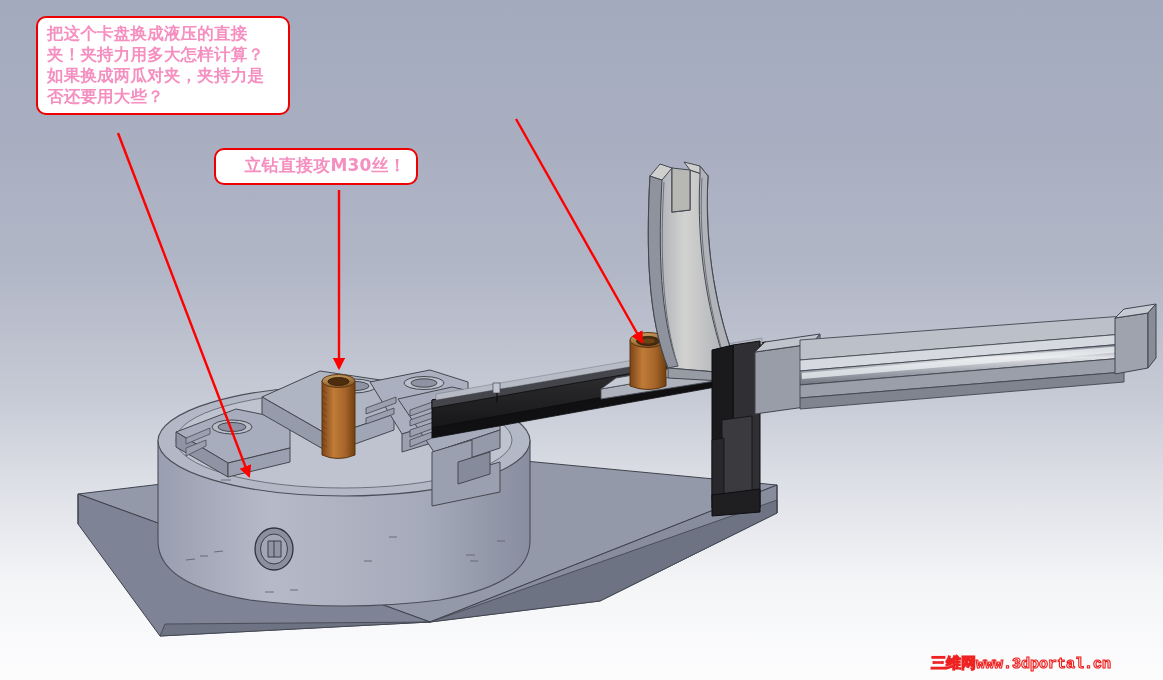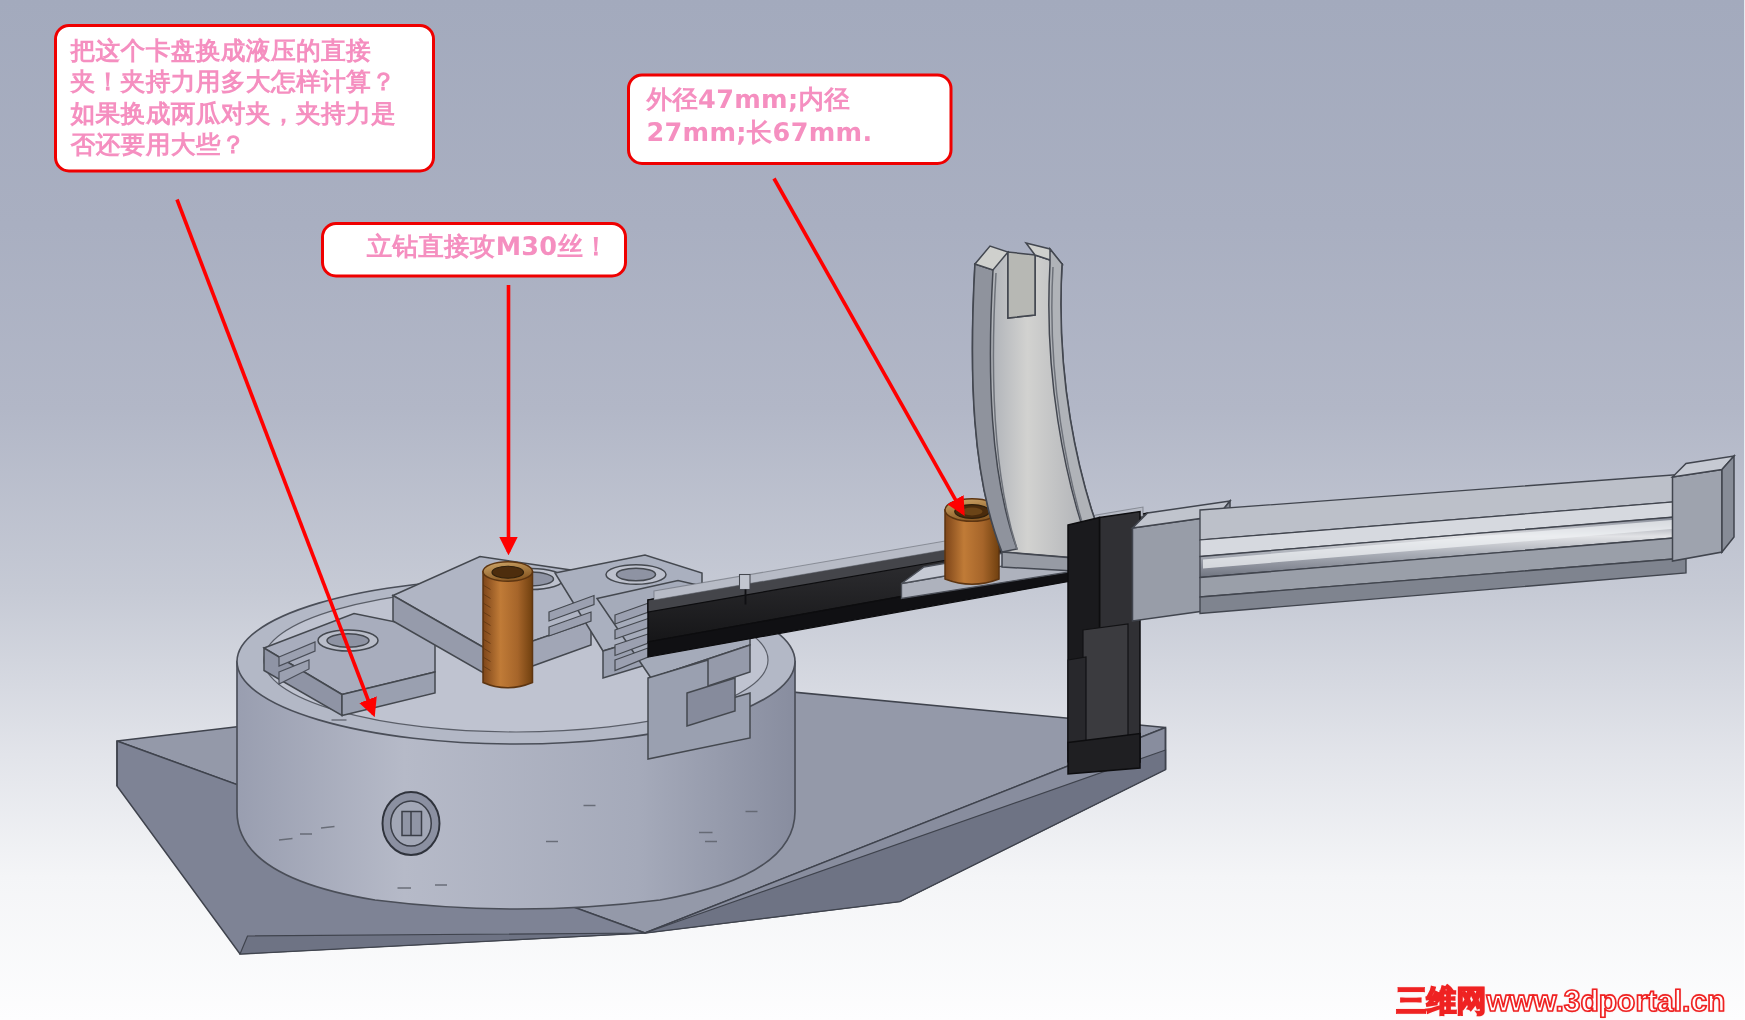--- a/index.html
+++ b/index.html
@@ -31,22 +31,22 @@
     box-sizing:border-box;
     white-space:pre-line;
     letter-spacing:0.2px;
   }
   #callout-chuck{left:36px;top:16px;width:254px;padding:5px 8px 6px 9px;font-size:16.5px;}
   #callout-dims{left:418px;top:49px;width:217px;padding:6px 10px 7px 11px;font-size:17px;}
   #callout-thread{left:214px;top:148px;width:204px;padding:5px 10px 6px 12px;font-size:17px;text-align:right;}
   
   .watermark{
     position:absolute;left:931px;top:654px;
-    font-size:20px;font-weight:bold;
-    font-family:Liberation Sans, sans-serif;
+    font-size:15px;font-weight:bold;
+    font-family:Liberation Mono, monospace;
     color:#ffffff;
     letter-spacing:0px;
     white-space:nowrap;
     -webkit-text-stroke:1.1px #ef2222;
     text-shadow:0 0 1px #ef2222;
   }
   .arrows{position:absolute;inset:0;pointer-events:none;}
 </style>
 </head>
 <body>
@@ -270,19 +270,18 @@
     <g class="arrows" stroke="#ff0000" stroke-width="2.4" fill="none">
       <line x1="118" y1="133" x2="249" y2="476" marker-end="url(#arrowHead)"></line>
       <line x1="339" y1="190" x2="339" y2="368" marker-end="url(#arrowHead)"></line>
       <line x1="516" y1="119" x2="642" y2="342" marker-end="url(#arrowHead)"></line>
     </g>
   </svg>
 
   <div class="callout" id="callout-chuck">把这个卡盘换成液压的直接夹！夹持力用多大怎样计算？
 如果换成两瓜对夹，夹持力是否还要用大些？</div>
 
-  <div class="callout" id="callout-dims">外径47mm;内径27mm;长67mm.</div>
 
   <div class="callout" id="callout-thread">立钻直接攻M30丝！</div>
 
   <div class="watermark">三维网www.3dportal.cn</div>
 
 </div>
 
 </body></html>

